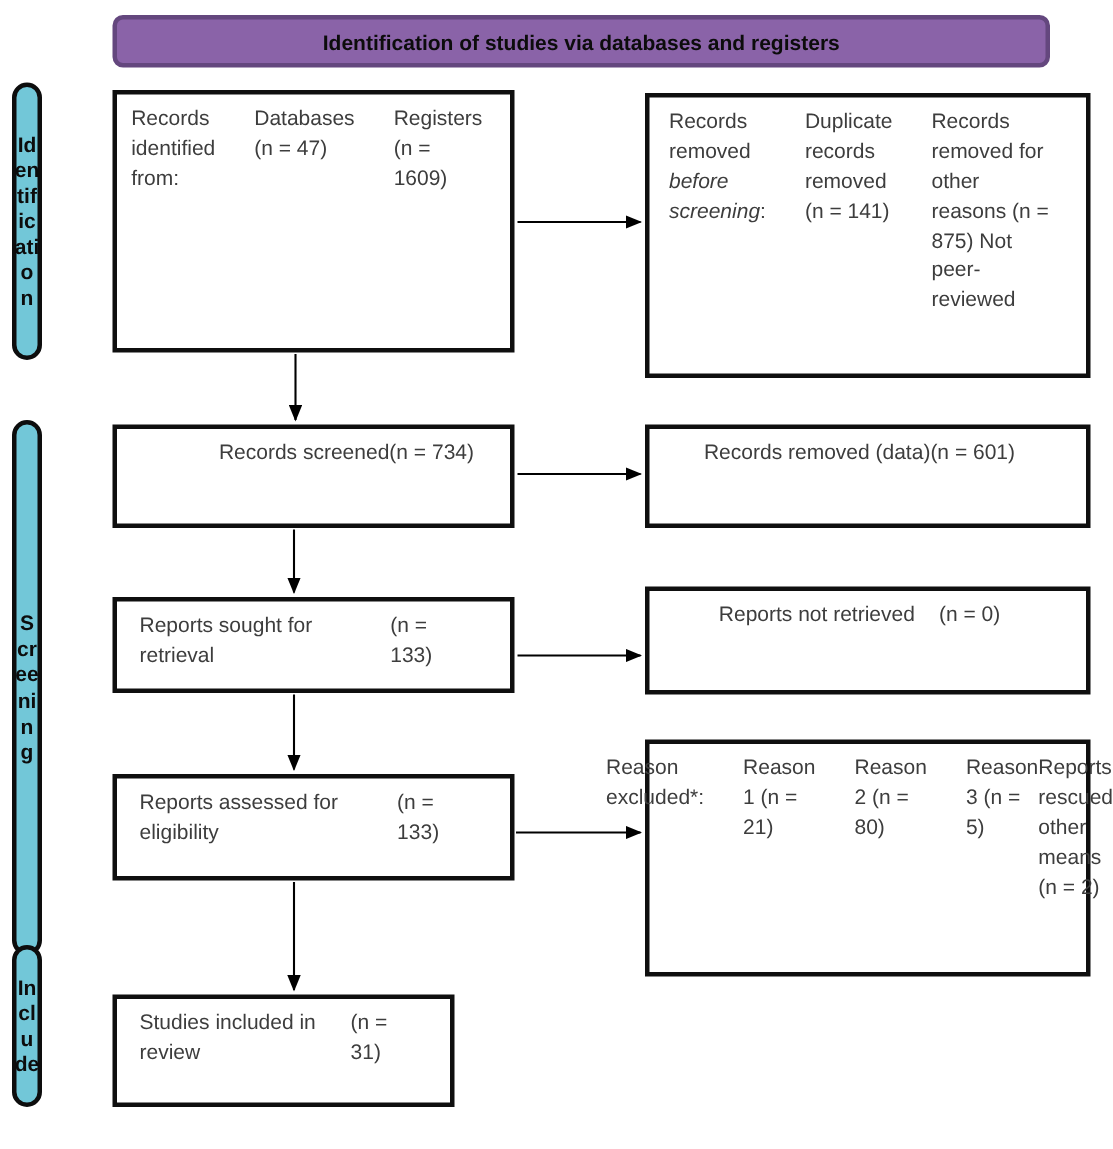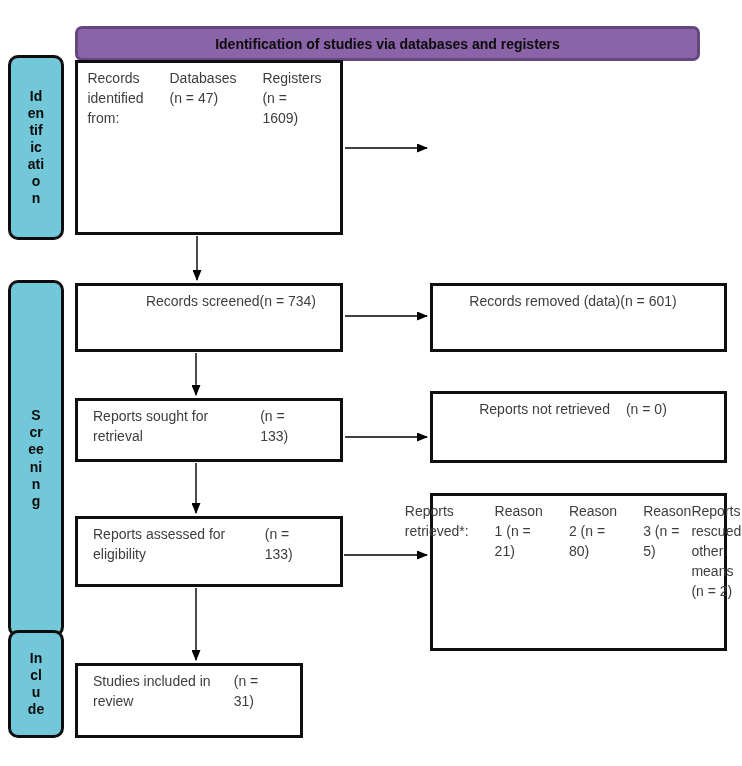--- a/index.html
+++ b/index.html
@@ -4,28 +4,28 @@
 <style>
   html,body{margin:0;padding:0;background:#ffffff;}
   #canvas{
     position:relative;
     width:742px;height:766px;
     background:#ffffff;
     font-family:"Liberation Sans", sans-serif;
     overflow:hidden;
   }
   .hdr{
-    position:absolute;left:75px;top:26px;width:625px;height:35px;
+    position:absolute;left:75px;top:10px;width:625px;height:35px;
     background:#8a63a8;border:3px solid #64477e;border-radius:7px;
     box-sizing:border-box;
     display:flex;align-items:center;justify-content:center;
     font-size:14px;font-weight:bold;color:#0c0c0c;
   }
   .side{
-    position:absolute;left:8px;width:56px;
+    position:absolute;left:8px;width:20px;
     background:#72c7d8;border:3px solid #0d0d0d;border-radius:10px;
     box-sizing:border-box;
     display:flex;align-items:center;justify-content:center;
     text-align:center;font-size:14px;font-weight:bold;color:#0c0c0c;
     line-height:1.22;white-space:pre-line;
   }
   .box{
     position:absolute;background:#ffffff;border:3px solid #0f0f0f;
     box-sizing:border-box;
     display:flex;flex-direction:row;justify-content:center;
@@ -88,33 +88,40 @@
   <div class="box" style="left:75px;top:516px;width:268px;height:71px;">
     <div>Reports assessed for eligibility</div>
     <div>(n = 133)</div>
   </div>
 
   <div class="box" style="left:75px;top:663px;width:228px;height:75px;">
     <div>Studies included in review</div>
     <div>(n = 31)</div>
   </div>
 
+  <div class="box" style="left:430px;top:62px;width:297px;height:190px;padding-left:13px;">
+    <div>
+      <span>Records removed </span><em>before screening</em><span>:</span>
+    </div>
+    <div class="indent">Duplicate records removed (n = 141)</div>
+    <div class="indent">Records removed for other reasons (n = 875) Not peer-reviewed</div>
+  </div>
 
   <div class="box" style="left:430px;top:283px;width:297px;height:69px;padding-left:13px;">
     <div>Records removed (data)</div>
     <div>(n = 601)</div>
   </div>
 
   <div class="box" style="left:430px;top:391px;width:297px;height:72px;padding-left:13px;gap:16px;">
     <div>Reports not retrieved</div>
     <div>(n = 0)</div>
   </div>
 
   <div class="box" style="left:430px;top:493px;width:297px;height:158px;padding-left:13px;">
-    <div>Reports retrieved*:</div>
+    <div>Reason excluded*:</div>
     <div class="indent">Reason 1 (n = 21)</div>
     <div class="indent">Reason 2 (n = 80)</div>
     <div class="indent">Reason 3 (n = 5)</div>
     <div>Reports rescued other means (n = 2)</div>
   </div>
 
   <svg id="arrows" width="742" height="766" viewBox="0 0 742 766">
     <defs>
       <marker id="ah" markerWidth="11" markerHeight="9" refX="10" refY="4.5" orient="auto" markerUnits="userSpaceOnUse">
         <path d="M0,0 L11,4.5 L0,9 z" fill="#000"></path>

